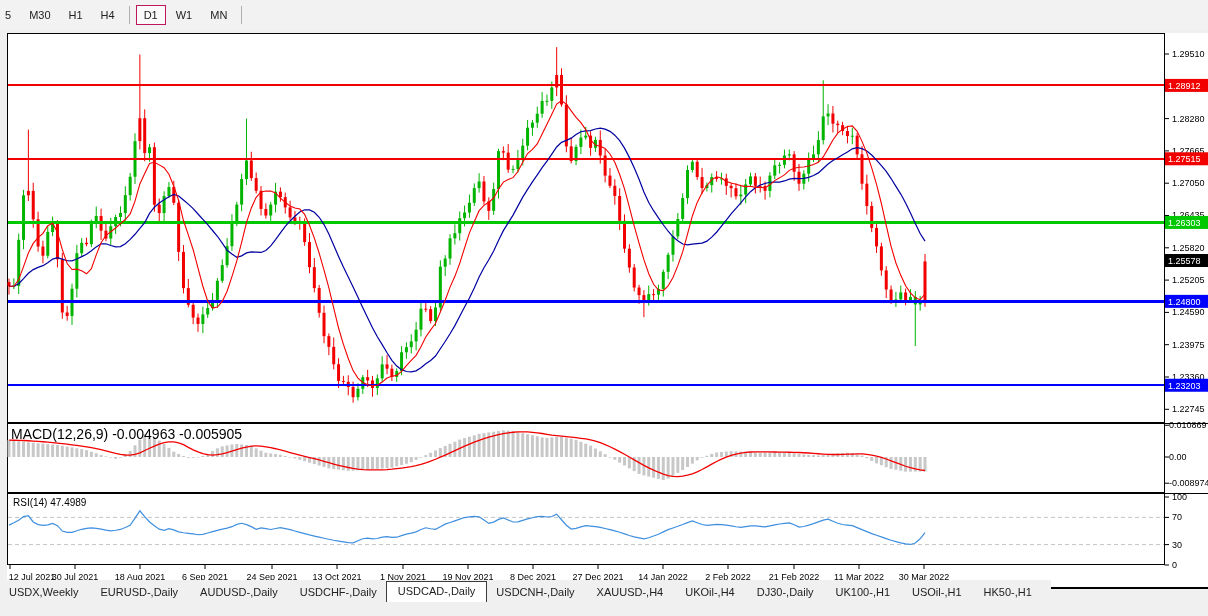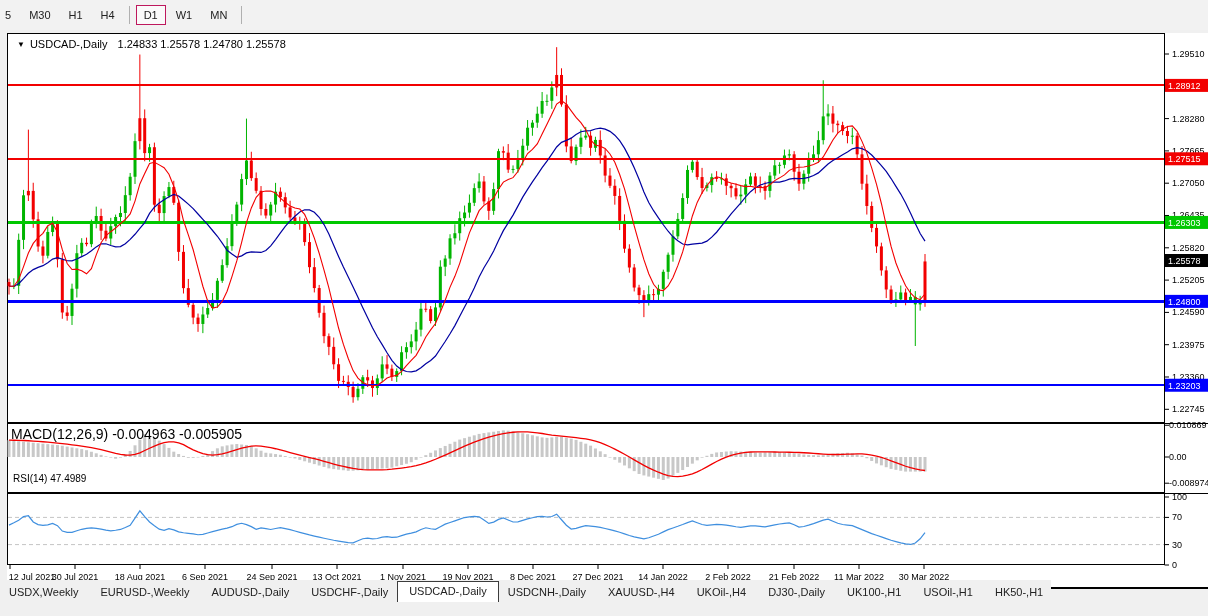--- a/index.html
+++ b/index.html
@@ -12,21 +12,21 @@
   .tf.active{background:#fafafa;border:1px solid #be185d;}
   .tbsep{width:1px;height:18px;background:#b0b0b0;margin:0 5px;}
   
   #chartwrap{position:absolute;left:7px;top:33px;width:1201px;height:556px;background:#fff;}
   #chart-svg{position:absolute;left:0;top:0;}
   .overlay{position:absolute;font-size:11px;color:#000;white-space:pre;}
   #chart-title{left:10px;top:5px;}
   #chart-title .tri{font-size:8px;vertical-align:1px;margin-right:5px;}
   #chart-title .sym{margin-right:10px;}
   #macd-label{left:4px;top:393px;font-size:14px;}
-  #rsi-label{left:6px;top:440px;font-size:10px;}
+  #rsi-label{left:6px;top:464px;font-size:10px;}
   
   #tabbar{position:absolute;left:0;top:557px;width:1051px;height:22px;background:#f0f0f0;
     display:flex;align-items:flex-end;overflow:hidden;margin-top:23px;}
   .tab{font-size:11px;color:#222;padding:3px 9px 4px 9px;white-space:nowrap;cursor:default;}
   .tab.active{background:#fff;border:1px solid #3c3c3c;border-bottom:none;padding:3px 11px 5px 11px;
     margin-top:-2px;position:relative;z-index:2;}
   .tsep{width:1px;height:13px;background:#9a9a9a;margin:0 2px 5px 2px;}
   #tabarrows{margin-left:auto;display:flex;align-items:center;height:22px;background:#f0f0f0;
     padding:0 4px;font-size:9px;color:#333;gap:6px;flex:0 0 auto;}
   #bottomstrip{position:absolute;left:0;top:612px;width:1208px;height:4px;background:#f0f0f0;}
@@ -738,29 +738,28 @@
           <line x1="728" y1="564.5" x2="728" y2="569" stroke="#000" stroke-width="1"></line>
           <text x="728" y="580" font-size="9" fill="#000" text-anchor="middle">2 Feb 2022</text>
           <line x1="794" y1="564.5" x2="794" y2="569" stroke="#000" stroke-width="1"></line>
           <text x="794" y="580" font-size="9" fill="#000" text-anchor="middle">21 Feb 2022</text>
           <line x1="859" y1="564.5" x2="859" y2="569" stroke="#000" stroke-width="1"></line>
           <text x="859" y="580" font-size="9" fill="#000" text-anchor="middle">11 Mar 2022</text>
           <line x1="924" y1="564.5" x2="924" y2="569" stroke="#000" stroke-width="1"></line>
           <text x="924" y="580" font-size="9" fill="#000" text-anchor="middle">30 Mar 2022</text>
         </g>
       </svg>
-    <div class="overlay" id="chart-title"><span class="tri">▼</span><span class="sym">USDCAD-,Daily</span><span>1.24833 1.25578 1.24780 1.25578</span></div>
     <div class="overlay" id="macd-label"><span>MACD(12,26,9)</span> <span>-0.004963 -0.005905</span></div>
     <div class="overlay" id="rsi-label"><span>RSI(14)</span> <span>47.4989</span></div>
   </div>
 
   <div id="tabbar">
       <div class="tab">USDX,Weekly</div>
       <div class="tsep"></div>
-      <div class="tab">EURUSD-,Weekly</div>
+      <div class="tab">EURUSD-,Daily</div>
       <div class="tsep"></div>
       <div class="tab">AUDUSD-,Daily</div>
       <div class="tsep"></div>
       <div class="tab">USDCHF-,Daily</div>
       <div class="tab active">USDCAD-,Daily</div>
       <div class="tab">USDCNH-,Daily</div>
       <div class="tsep"></div>
       <div class="tab">XAUUSD-,H4</div>
       <div class="tsep"></div>
       <div class="tab">UKOil-,H4</div>

